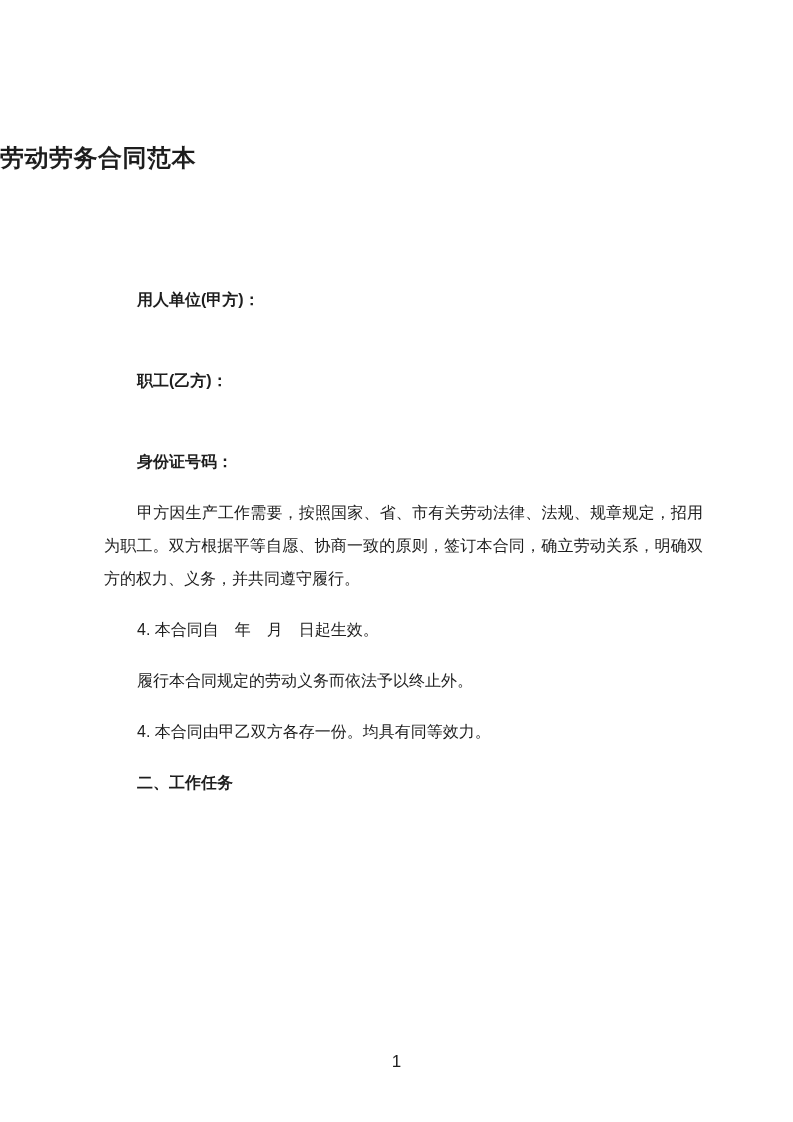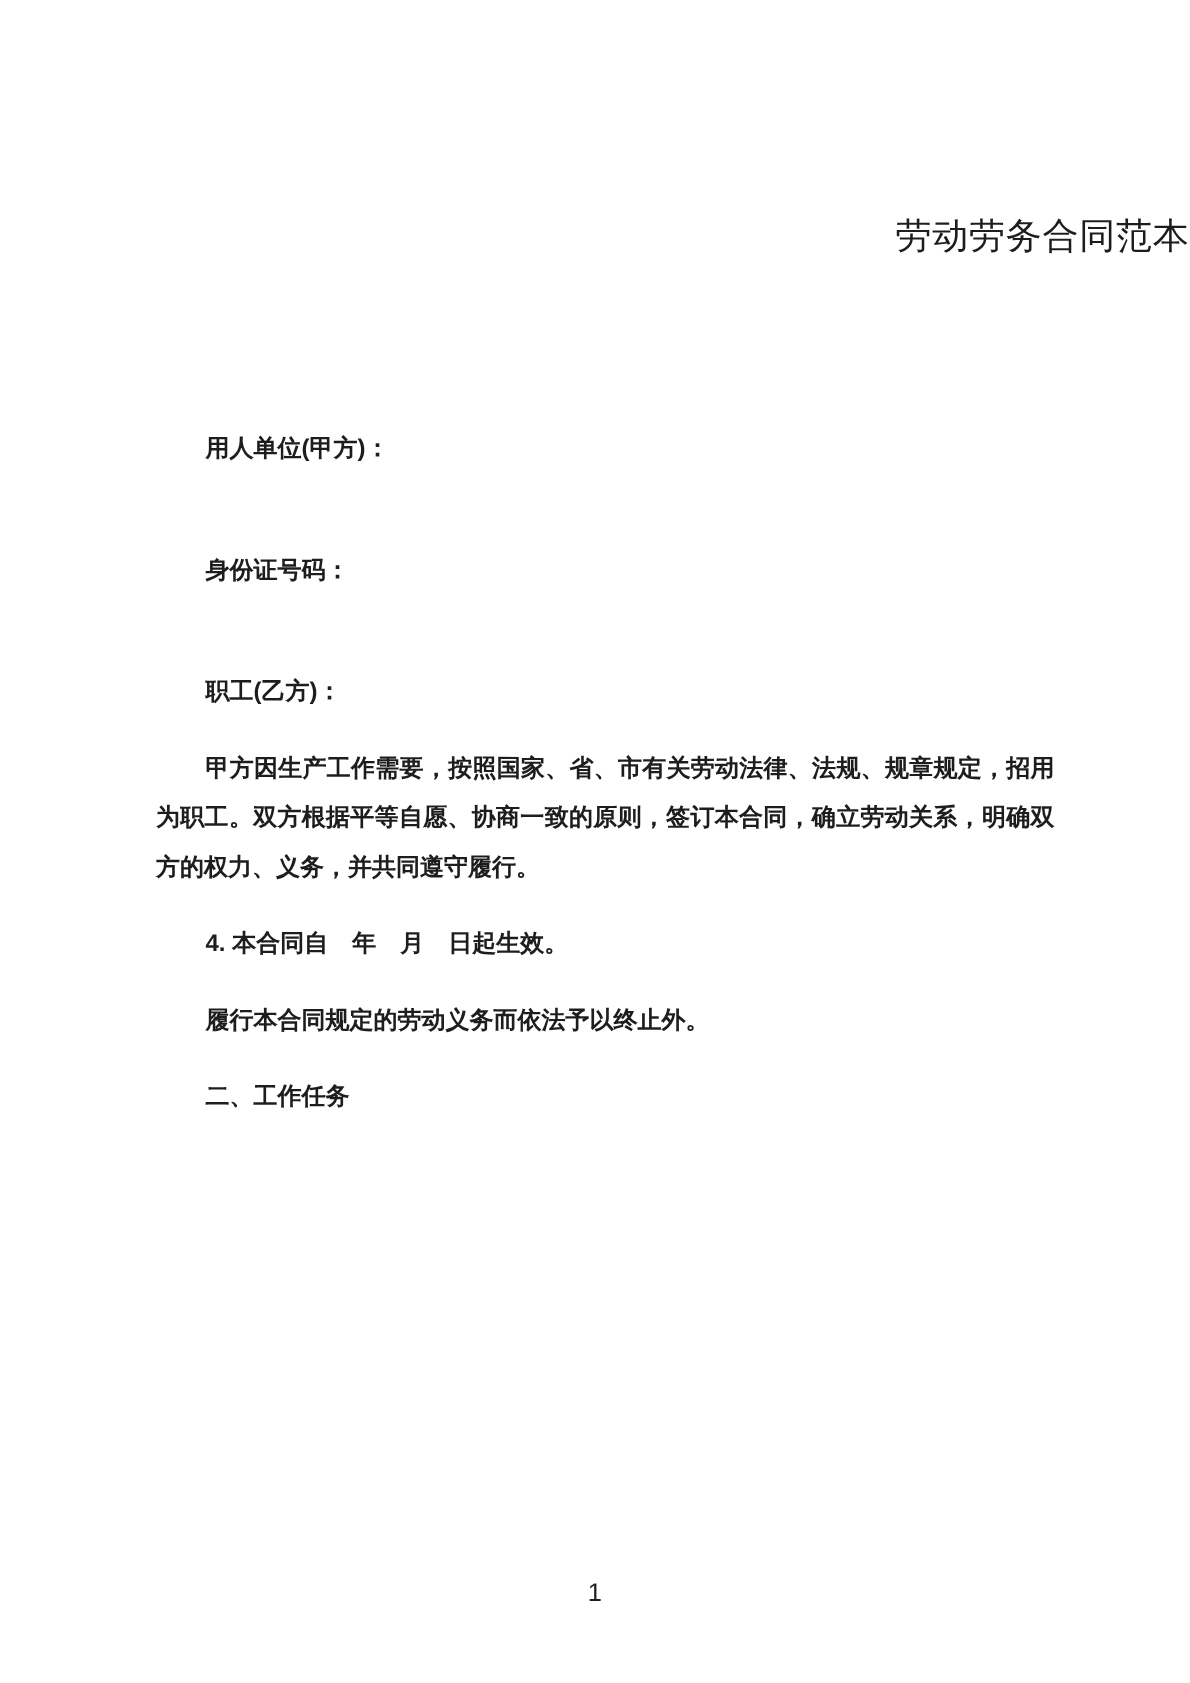--- a/index.html
+++ b/index.html
@@ -17,64 +17,65 @@
   .page {
     position: absolute;
     inset: 0;
     background: #ffffff;
     box-sizing: border-box;
     padding: 143px 90px 0 104px;
     overflow: hidden;
   }
   .doc-title {
     margin: 0 -90px 0 -104px;   
-    text-align: right;
+    text-align: left;
     font-size: 24px;
     line-height: 30px;
-    font-weight: 400;
+    font-weight: 700;
     letter-spacing: 0.5px;
   }
   .doc-body {
     margin-top: 110px;
     font-size: 16px;
     line-height: 33px;
     text-align: justify;
     text-justify: inter-character;
   }
   .para {
     margin: 0 0 18px 0;
     text-indent: 33px;
     word-break: break-all;
   }
   .kind-label   { font-weight: 700; margin-top: 48px; }
   .kind-heading { font-weight: 700; }
-  .kind-body    { font-weight: 700; }
+  .kind-body    { font-weight: 400; }
   .footer {
     position: absolute;
     top: 1053px;
     left: 0;
     right: 0;
     text-align: center;
     font-size: 17px;
     line-height: 17px;
     color: #1d1d1d;
   }
 </style>
 </head>
 <body>
 
 <div class="page">
   <h1 class="doc-title">劳动劳务合同范本</h1>
 
   <div class="doc-body">
       <p class="para kind-label">用人单位(甲方)：</p>
+      <p class="para kind-label">职工(乙方)：</p>
       <p class="para kind-label">身份证号码：</p>
-      <p class="para kind-label">职工(乙方)：</p>
       <p class="para kind-body">甲方因生产工作需要，按照国家、省、市有关劳动法律、法规、规章规定，招用为职工。双方根据平等自愿、协商一致的原则，签订本合同，确立劳动关系，明确双方的权力、义务，并共同遵守履行。</p>
       <p class="para kind-body">4. 本合同自　年　月　日起生效。</p>
       <p class="para kind-body">履行本合同规定的劳动义务而依法予以终止外。</p>
+      <p class="para kind-body">4. 本合同由甲乙双方各存一份。均具有同等效力。</p>
       <p class="para kind-heading">二、工作任务</p>
     </div>
 
   <div class="footer">
     <span>1</span>
   </div>
 </div>
 
 </body></html>

